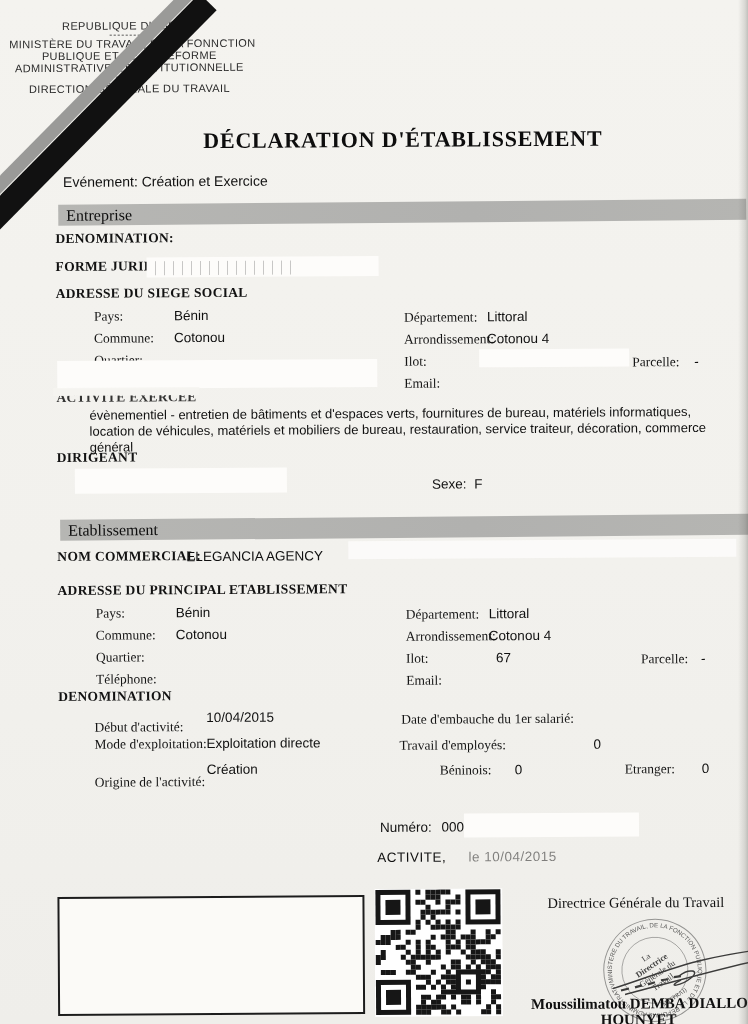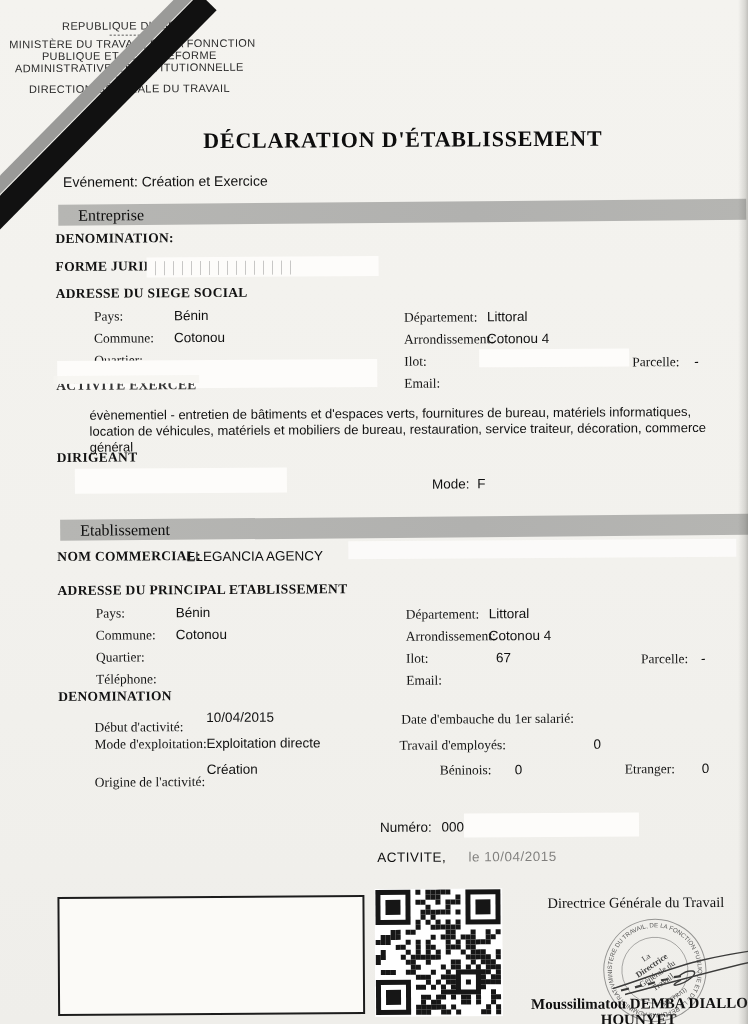--- a/index.html
+++ b/index.html
@@ -18,21 +18,21 @@
         transform:rotate(-45deg);transform-origin:center;}
 
   .abs{position:absolute;white-space:nowrap;}
   .h{font-family:"Liberation Serif",serif;font-weight:bold;font-size:13.5px;letter-spacing:.3px;color:#121212;}
   .lbl{font-family:"Liberation Serif",serif;font-size:13.5px;color:#161616;}
   .val{font-family:"Liberation Sans",sans-serif;font-size:13.5px;color:#101010;}
   .hdr{font-size:11px;letter-spacing:.4px;color:#2a2a2a;}
   .sep{font-size:9px;letter-spacing:1px;color:#2a2a2a;line-height:6px;}
   .banner{position:absolute;left:60px;width:688px;height:21px;background:linear-gradient(90deg,#b6b6b3,#b1b1af 60%,#b5b5b2);
         transform:rotate(-0.15deg);}
-  .banner span{font-family:"Liberation Serif",serif;font-size:16px;color:#0e0e0e;padding-left:20px;line-height:21px;display:inline-block;}
+  .banner span{font-family:"Liberation Serif",serif;font-size:16px;color:#0e0e0e;padding-left:8px;line-height:21px;display:inline-block;}
   .redact{position:absolute;background:#fdfcfa;}
   .redact-ticks{background:#fdfcfa;background-image:repeating-linear-gradient(90deg,rgba(100,100,100,.35) 0 1px,transparent 1px 9px);
         background-size:60% 70%;background-repeat:no-repeat;background-position:8px 4px;}
   .cut-top::after{content:"";position:absolute;left:-3px;right:-3px;top:-2px;height:8px;background:#f6f5f1;}
   .faded{opacity:.5;}
   .wrap{white-space:normal;line-height:16px;font-size:13px;}
   .box{position:absolute;left:55px;top:895px;width:303px;height:115px;border:2px solid #1c1c1c;background:#fbfaf7;}
   .signblock{font-family:"Liberation Serif",serif;}
 </style>
 </head>
@@ -78,27 +78,27 @@
     <div class="abs lbl" style="left:405px;top:332px;">Arrondissement:</div>
     <div class="abs val" style="left:488px;top:332px;">Cotonou 4</div>
     <div class="abs lbl" style="left:405px;top:354px;">Ilot:</div>
     <div class="redact" style="left:480px;top:350px;width:150px;height:18px;"></div>
     <div class="abs lbl" style="left:633px;top:356px;">Parcelle:</div>
     <div class="abs val" style="left:695px;top:356px;">-</div>
     <div class="abs lbl" style="left:405px;top:376px;">Email:</div>
 
     <div class="redact" style="left:58px;top:359px;width:320px;height:28px;"></div>
 
-    <div class="abs h cut-top" style="left:57px;top:376px;opacity:.85;">ACTIVITE EXERCEE</div>
+    <div class="abs h cut-top" style="left:57px;top:388px;opacity:.85;">ACTIVITE EXERCEE</div>
     <div class="abs val wrap" style="left:90px;top:406px;width:648px;">évènementiel - entretien de bâtiments et d'espaces verts, fournitures de bureau, matériels informatiques, location de véhicules, matériels et mobiliers de bureau, restauration, service traiteur, décoration, commerce général</div>
 
     <div class="abs h" style="left:57px;top:448px;">DIRIGEANT</div>
     <div class="redact" style="left:75px;top:467px;width:212px;height:25px;"></div>
     <div class="abs val" style="left:432px;top:477px;">
-      <span>Mode:</span>
+      <span>Sexe:</span>
       <span style="margin-left:4px;">F</span>
     </div>
 
     <div class="banner" style="top:517px;">
       <span>Etablissement</span>
     </div>
 
     <div class="abs h" style="left:57px;top:547px;">NOM COMMERCIAL:</div>
     <div class="abs val" style="left:186px;top:548px;">ELEGANCIA AGENCY</div>
     <div class="redact" style="left:348px;top:541px;width:388px;height:18px;opacity:.85;"></div>

